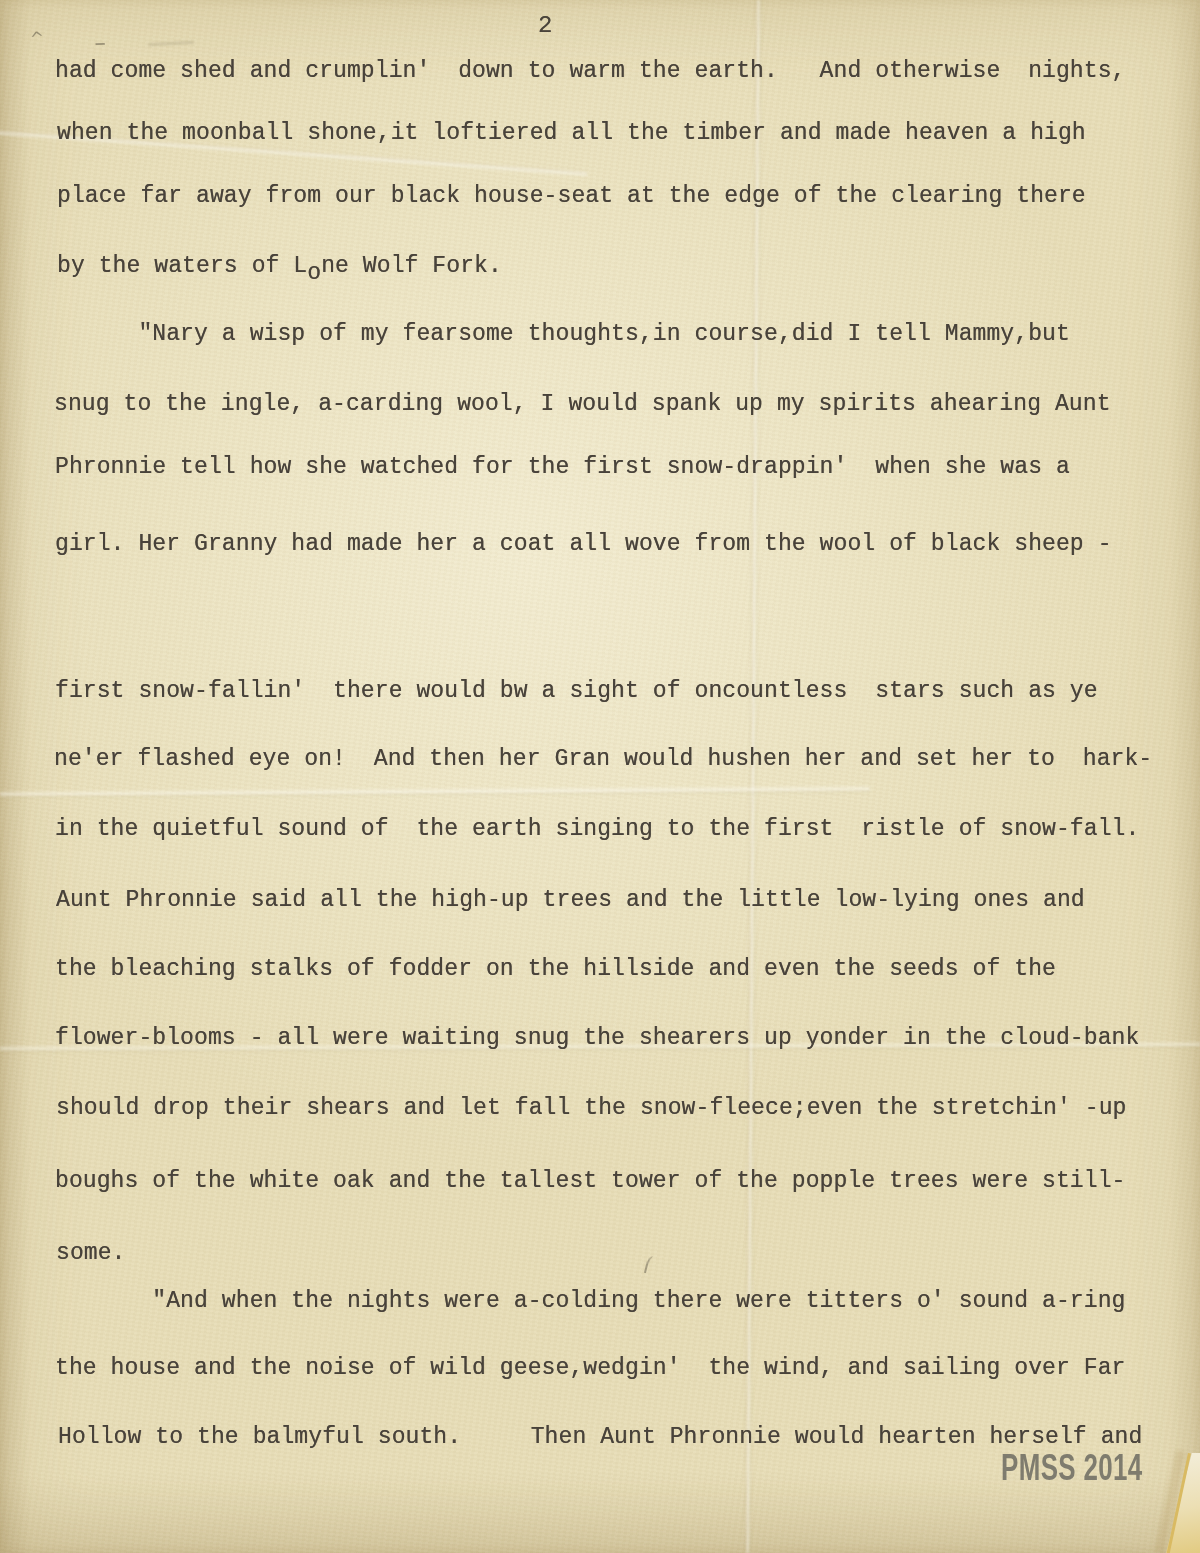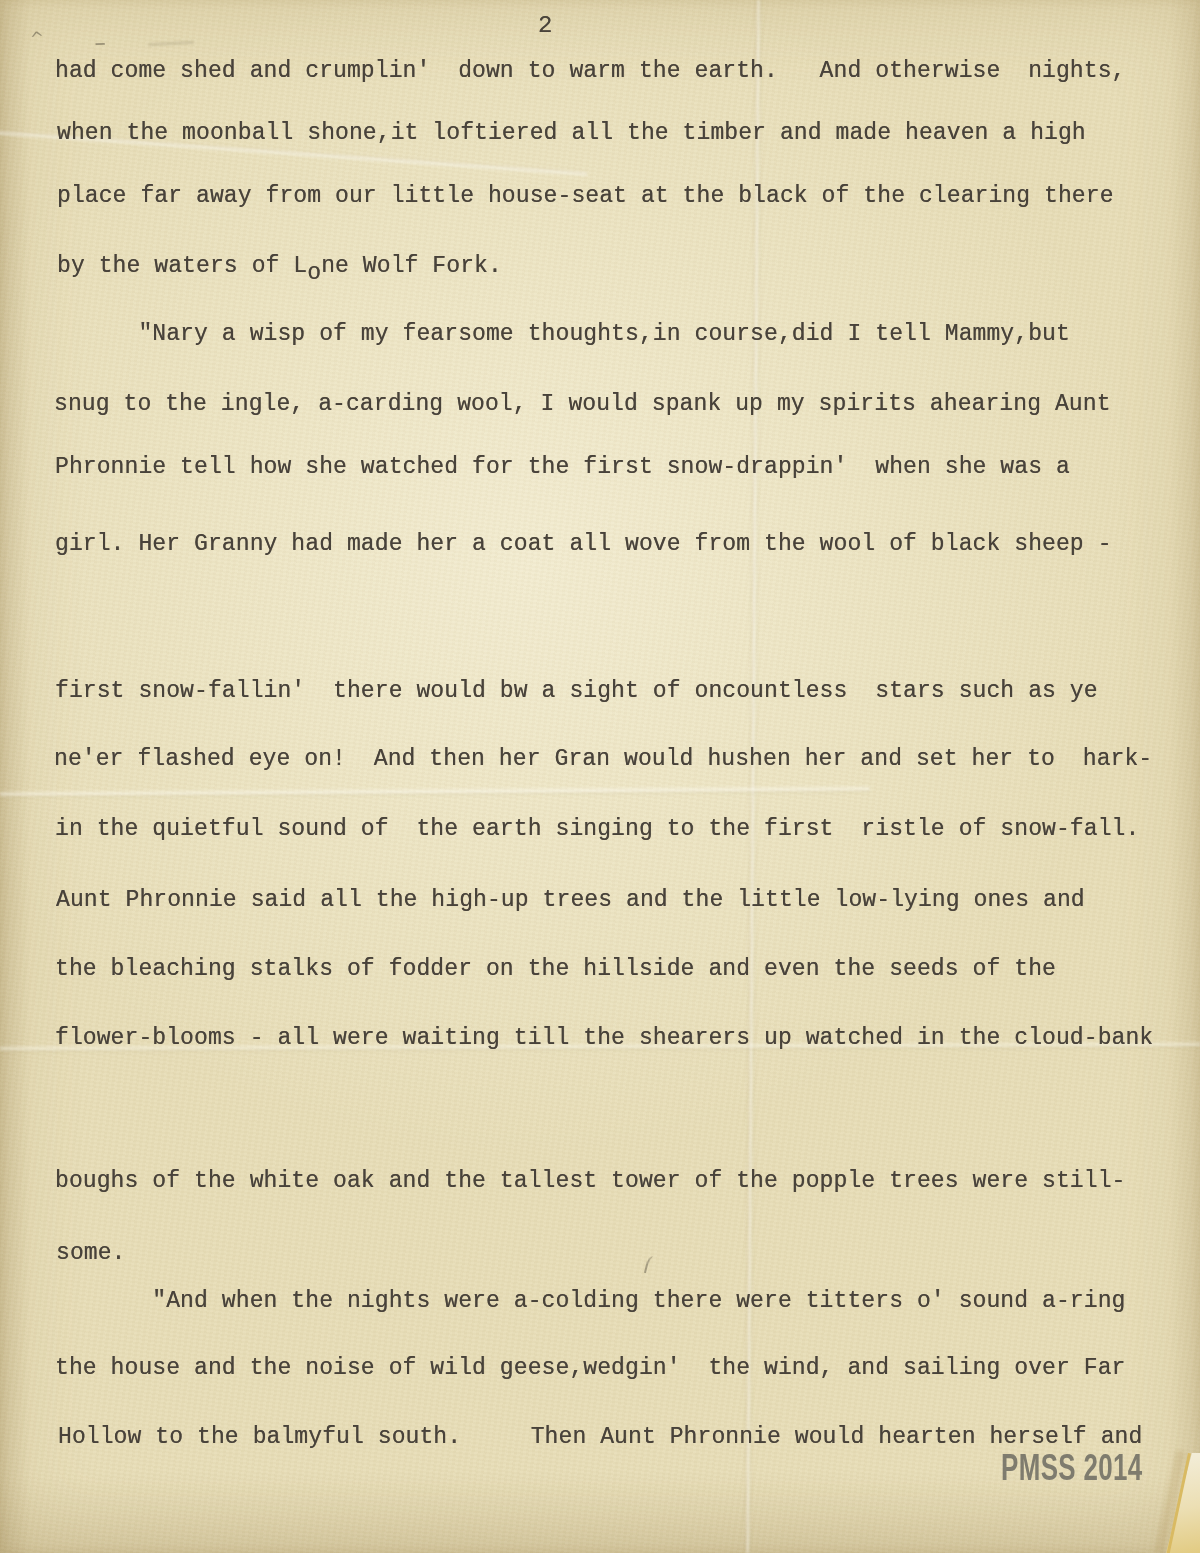--- a/index.html
+++ b/index.html
@@ -103,32 +103,33 @@
 
   <div class="pencil pencil-caret">^</div>
   <div class="pencil pencil-dash">-</div>
   <div class="pencil pencil-smudge"></div>
   <div class="pencil-squiggle"></div>
 
   <div class="page-number">2</div>
 
   <div class="line" style="top:58px;left:55px">had come shed and crumplin'  down to warm the earth.   And otherwise  nights,</div>
   <div class="line" style="top:120px;left:57px">when the moonball shone,it loftiered all the timber and made heaven a high</div>
-  <div class="line" style="top:183px;left:57px">place far away from our little house-seat at the black of the clearing there</div>
+  <div class="line" style="top:183px;left:57px">place far away from our black house-seat at the edge of the clearing there</div>
   <div class="line" style="top:253px;left:57px"><span>by the waters of L</span><span class="dropped">o</span><span>ne Wolf Fork.</span></div>
   <div class="line" style="top:321px;left:55px">      "Nary a wisp of my fearsome thoughts,in course,did I tell Mammy,but</div>
   <div class="line" style="top:391px;left:54px">snug to the ingle, a-carding wool, I would spank up my spirits ahearing Aunt</div>
   <div class="line" style="top:454px;left:55px">Phronnie tell how she watched for the first snow-drappin'  when she was a</div>
   <div class="line" style="top:531px;left:55px">girl. Her Granny had made her a coat all wove from the wool of black sheep -</div>
   <div class="line" style="top:678px;left:55px">first snow-fallin'  there would bw a sight of oncountless  stars such as ye</div>
   <div class="line" style="top:746px;left:54px">ne'er flashed eye on!  And then her Gran would hushen her and set her to  hark-</div>
   <div class="line" style="top:887px;left:56px">Aunt Phronnie said all the high-up trees and the little low-lying ones and</div>
   <div class="line" style="top:816px;left:55px">in the quietful sound of  the earth singing to the first  ristle of snow-fall.</div>
   <div class="line" style="top:956px;left:55px">the bleaching stalks of fodder on the hillside and even the seeds of the</div>
-  <div class="line" style="top:1025px;left:55px">flower-blooms - all were waiting till the shearers up watched in the cloud-bank</div>
+  <div class="line" style="top:1025px;left:55px">flower-blooms - all were waiting snug the shearers up yonder in the cloud-bank</div>
+  <div class="line" style="top:1095px;left:56px">should drop their shears and let fall the snow-fleece;even the stretchin' -up</div>
   <div class="line" style="top:1168px;left:55px">boughs of the white oak and the tallest tower of the popple trees were still-</div>
   <div class="line" style="top:1240px;left:56px">some.</div>
   <div class="line" style="top:1288px;left:55px">       "And when the nights were a-colding there were titters o' sound a-ring</div>
   <div class="line" style="top:1355px;left:55px">the house and the noise of wild geese,wedgin'  the wind, and sailing over Far</div>
   <div class="line" style="top:1424px;left:58px">Hollow to the balmyful south.     Then Aunt Phronnie would hearten herself and</div>
 
   <div class="watermark">PMSS 2014</div>
 
   <div class="corner-shadow"></div>
   <div class="corner-reveal"></div>

